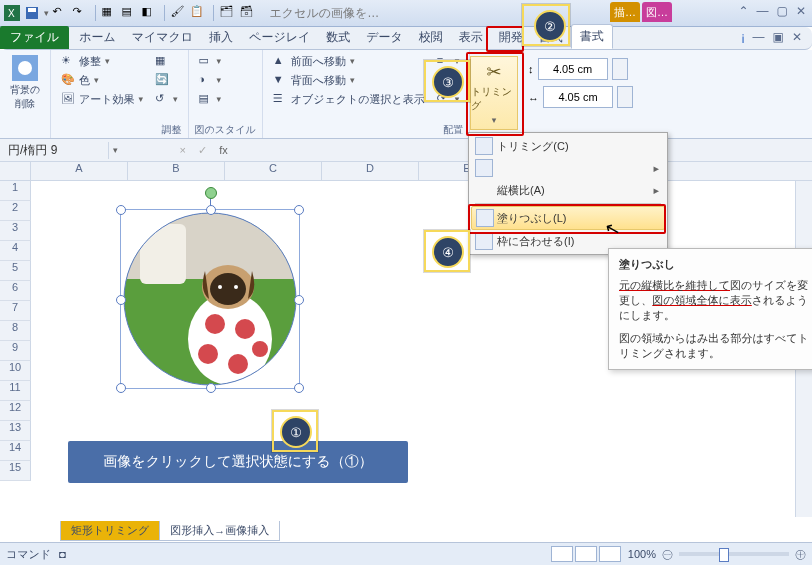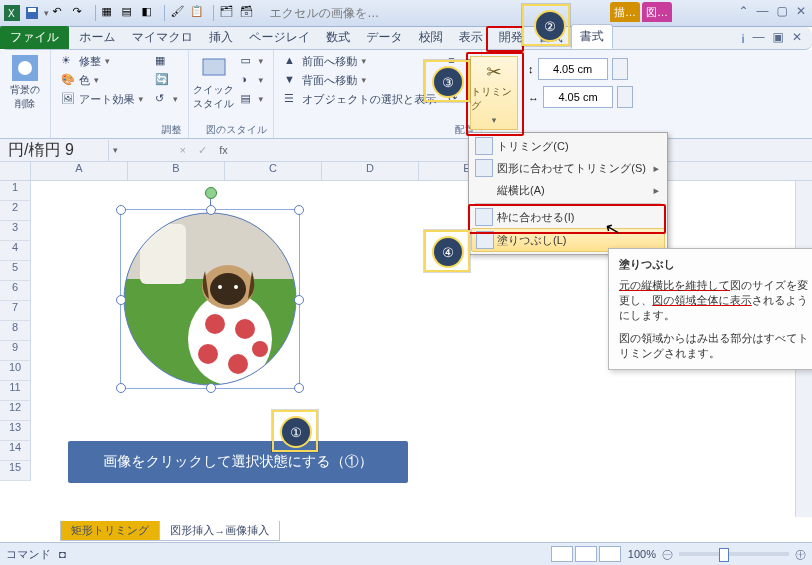--- a/index.html
+++ b/index.html
@@ -23,21 +23,21 @@
 .group-label { font-size:10px; color:#5a6b8c; text-align:right; padding-top:1px; }
 .bigbtn { width:38px; height:62px; display:flex; flex-direction:column; align-items:center; justify-content:center; gap:2px; color:#3b4a68; }
 .bigbtn .ico { width:26px; height:26px; }
 .smallitem { height:18px; display:flex; align-items:center; gap:4px; color:#3b4a68; padding:0 4px; white-space:nowrap; }
 .smallitem .ico { width:14px; height:14px; }
 .dd { color:#666; font-size:9px; }
 .redbox { position:absolute; border:2px solid #d40000; pointer-events:none; border-radius:2px; }
 .yellowbox { position:absolute; border:2px solid #f6d95a; box-shadow:0 0 0 1px rgba(0,0,0,.15); pointer-events:none; }
 .numbadge { position:absolute; width:28px; height:28px; border-radius:50%; background:#2e4466; color:#fff; font-size:13px; display:flex; align-items:center; justify-content:center; border:2px solid #f6d95a; pointer-events:none; }
 .namebox { height:22px; background:#eef2f8; border-bottom:1px solid #cdd7e6; display:flex; align-items:center; }
-.namebox .nb { width:100px; border-right:1px solid #cdd7e6; padding-left:8px; font-size:16px; color:#333; }
+.namebox .nb { width:100px; border-right:1px solid #cdd7e6; padding-left:8px; font-size:12px; color:#333; }
 .namebox .fx { padding:0 8px; color:#666; font-size:11px; }
 .colhead { display:flex; height:18px; background:#eef2f8; border-bottom:1px solid #cdd7e6; }
 .colhead .rownum { width:30px; border-right:1px solid #cdd7e6; }
 .colhead .col { width:96px; border-right:1px solid #cdd7e6; text-align:center; color:#5a6b8c; }
 .gridarea { position:relative; height:336px; background:#fff; overflow:hidden; }
 .rows { display:flex; flex-direction:column; }
 .row { display:flex; height:20px; }
 .row .rownum { width:30px; background:#eef2f8; border-right:1px solid #cdd7e6; border-bottom:1px solid #d7dee9; text-align:center; color:#5a6b8c; font-size:11px; }
 
 .picbox { position:absolute; left:120px; top:28px; width:180px; height:180px; }
@@ -175,27 +175,20 @@
         <div class="smallitem">
             <span class="ico">↺</span>
             <span class="dd">▾</span>
           </div>
       </div>
     </div>
     <div class="group-label">調整</div>
   </div>
   <div class="group">
     <div class="group-body">
-      <div class="bigbtn">
-        <span class="ico"><svg viewBox="0 0 26 26">
-              <rect x="2" y="4" width="22" height="16" fill="#c7d5ea" stroke="#5a7cc2"></rect>
-            </svg></span>
-        <span style="white-space:pre;text-align:center;font-size:10px">クイック
-スタイル</span>
-      </div>
       <div class="col2">
         <div class="smallitem">
             <span class="ico">▭</span>
             <span class="dd">▾</span>
           </div>
         <div class="smallitem">
             <span class="ico">◑</span>
             <span class="dd">▾</span>
           </div>
         <div class="smallitem">
@@ -373,35 +366,34 @@
   </div>
 </div>
 
 <div class="dropdown">
   <div class="ddi">
       <span class="mico"></span>
       <span>トリミング(C)</span>
     </div>
   <div class="ddi">
       <span class="mico"></span>
-      <span>図形に合わせてトリミング(S)</span>
       <span class="arrow">▸</span>
     </div>
   <div class="ddi">
       <span style="margin-left:0">縦横比(A)</span>
       <span class="arrow">▸</span>
     </div>
   <div class="ddi sep2"></div>
+  <div class="ddi hl">
+      <span class="mico"></span>
+      <span>塗りつぶし(L)</span>
+    </div>
   <div class="ddi">
       <span class="mico"></span>
       <span>枠に合わせる(I)</span>
-    </div>
-  <div class="ddi hl">
-      <span class="mico"></span>
-      <span>塗りつぶし(L)</span>
     </div>
 </div>
 
 <div class="tooltip">
   <div class="tt-title">塗りつぶし</div>
   <div><span class="ul1">元の縦横比を維持して</span><span>図のサイズを変更し、</span><span class="ul1">図の領域全体に表示</span><span>されるようにします。</span></div>
   <div style="margin-top:8px">図の領域からはみ出る部分はすべてトリミングされます。</div>
 </div>
 
 <div class="sheettabs">

